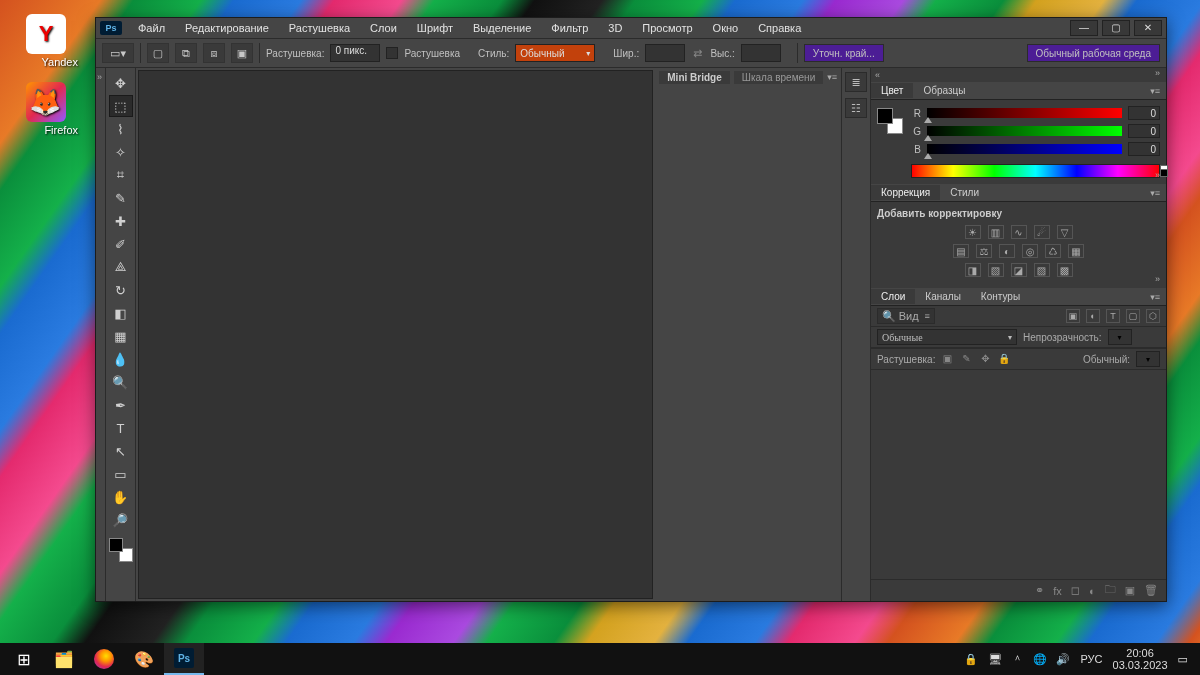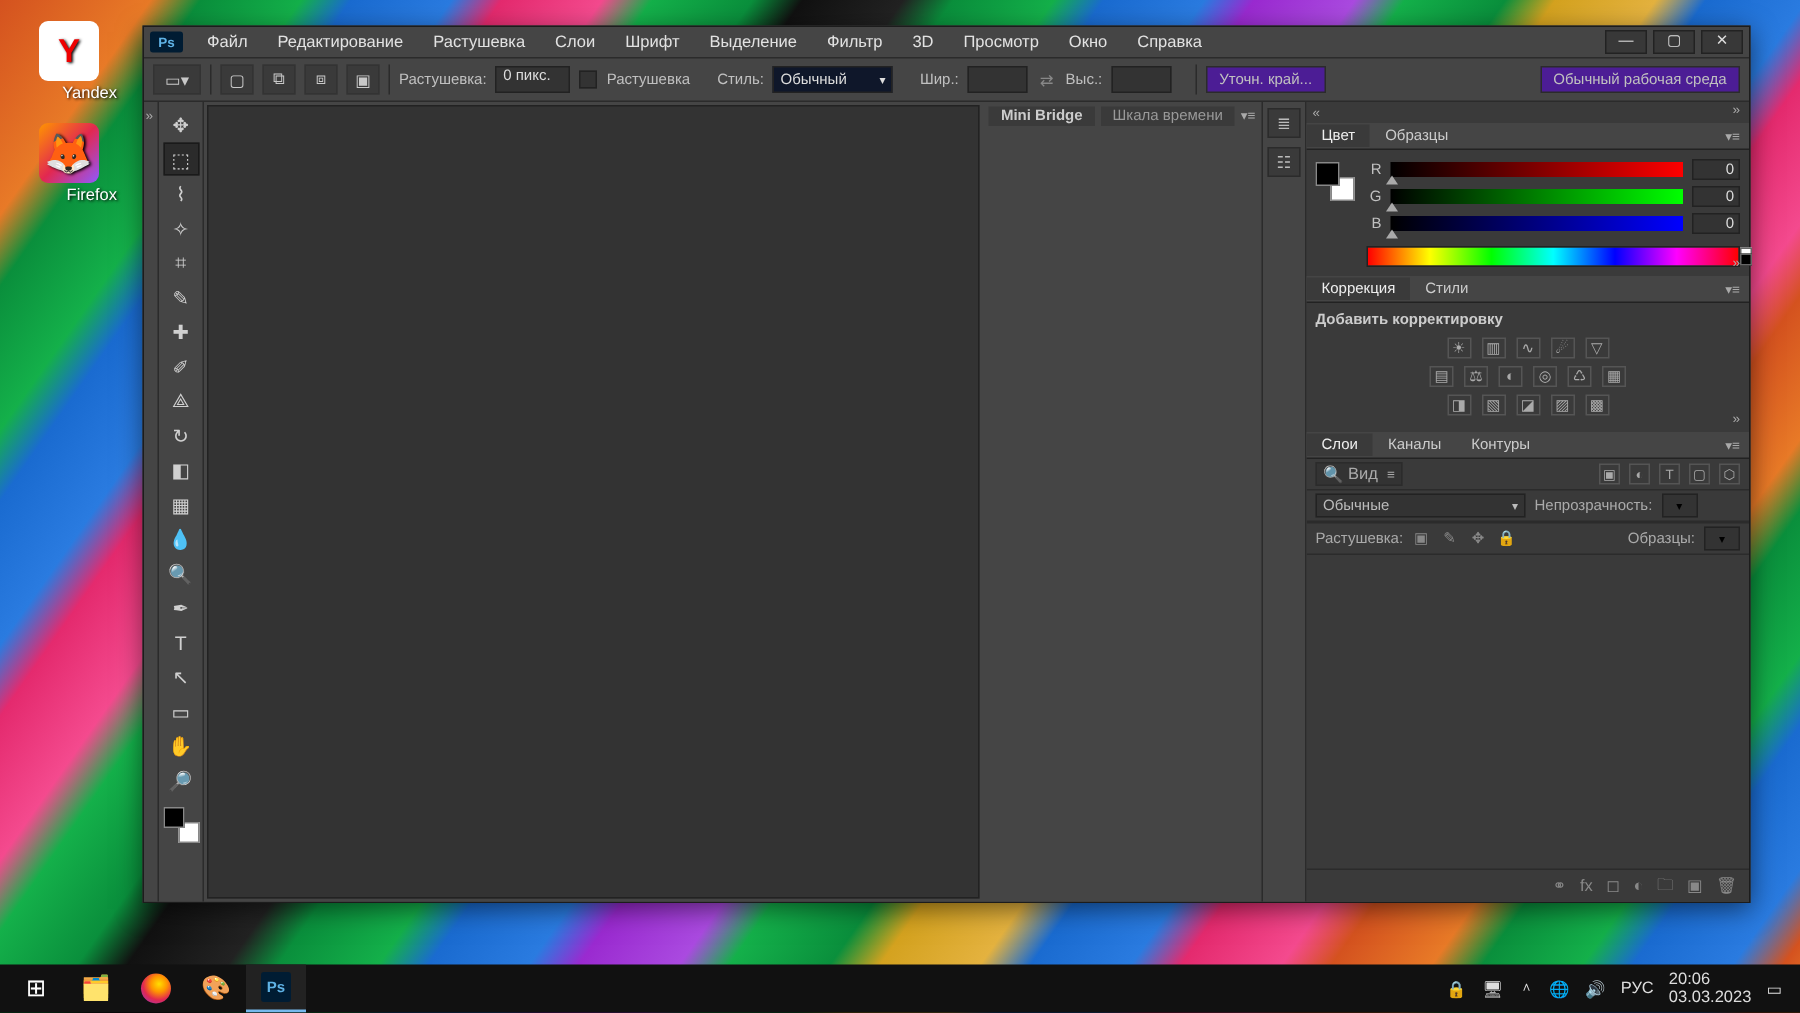--- a/index.html
+++ b/index.html
@@ -39,21 +39,21 @@
 .win-controls { margin-left: auto; display: flex; }
 .win-controls div { width: 28px; height: 16px; background: #383838; border:1px solid #222; margin-left:4px; display:flex; align-items:center; justify-content:center; color:#ddd; cursor:pointer; font-size:10px; line-height:1; }
 
 .options-bar { height: 30px; background: #454545; border-top:1px solid #2b2b2b; border-bottom:1px solid #2b2b2b; display:flex; align-items:center; padding:0 6px; gap:6px; color:#c8c8c8; }
 .opt-tool { width:32px; height:20px; border:1px solid #333; background:#3a3a3a; display:flex; align-items:center; justify-content:center; }
 .opt-sep { width:1px; height:20px; background:#2b2b2b; }
 .opt-iconbtn { width:22px; height:20px; border:1px solid #333; background:#3a3a3a; display:flex; align-items:center; justify-content:center; cursor:pointer; }
 .opt-label { font-size:10px; color:#c0c0c0; }
 .opt-input { width:50px; height:18px; background:#333; border:1px solid #222; color:#ddd; padding:0 4px; font-size:10px; }
 .opt-check { width:12px; height:12px; border:1px solid #222; background:#333; }
-.opt-select { height:18px; background:#0f172a; border:1px solid #222; color:#ddd; padding:0 14px 0 4px; font-size:10px; min-width:80px; display:flex; align-items:center; position:relative; }
+.opt-select { height:18px; background:#c2410c; border:1px solid #222; color:#ddd; padding:0 14px 0 4px; font-size:10px; min-width:80px; display:flex; align-items:center; position:relative; }
 .opt-select::after { content:"▾"; position:absolute; right:4px; font-size:8px; }
 .opt-btn { height:18px; background:#4c1d95; border:1px solid #2b2b2b; color:#c0c0c0; padding:0 8px; font-size:10px; display:flex; align-items:center; cursor:pointer; }
 
 .main-area { flex:1; display:flex; background:#454545; min-height:0; }
 .left-strip { width:10px; background:#454545; border-right:1px solid #2b2b2b; position:relative; }
 .left-strip::before { content:"»"; position:absolute; top:4px; left:1px; color:#aaa; font-size:9px; }
 .toolbox { width:30px; background:#454545; border-right:1px solid #2b2b2b; display:flex; flex-direction:column; align-items:center; padding-top:4px; gap:1px; }
 .tool { width:24px; height:22px; display:flex; align-items:center; justify-content:center; color:#d0d0d0; cursor:pointer; font-size:13px; border:1px solid transparent; }
 .tool.active { background:#2b2b2b; border:1px solid #1a1a1a; }
 .color-swatch { margin-top:6px; width:24px; height:24px; position:relative; }
@@ -100,37 +100,37 @@
 .adj-row { display:flex; justify-content:center; gap:7px; margin-bottom:5px; }
 .adj-row span { width:16px; height:14px; border:1px solid #555; display:flex; align-items:center; justify-content:center; font-size:10px; color:#aaa; cursor:pointer; }
 
 .layers-panel { flex:1; display:flex; flex-direction:column; }
 .layer-toolbar { height:20px; display:flex; align-items:center; gap:6px; padding:0 6px; color:#aaa; font-size:10px; }
 .layer-toolbar .search { flex:0 0 auto; display:flex; align-items:center; gap:3px; height:16px; border:1px solid #2b2b2b; background:#333; padding:0 4px; }
 .layer-toolbar .search::after { content:"≡"; font-size:9px; margin-left:3px; }
 .layer-toolbar .icons { margin-left:auto; display:flex; gap:6px; }
 .layer-toolbar .icons span { width:14px; height:14px; border:1px solid #555; display:flex; align-items:center; justify-content:center; font-size:9px; cursor:pointer; }
 .layer-row { height:22px; display:flex; align-items:center; gap:6px; padding:0 6px; border-top:1px solid #2b2b2b; border-bottom:1px solid #2b2b2b; }
-.layer-row .sel { flex:1; height:16px; background:#333; border:1px solid #222; color:#bbb; font-size:10px; padding:0 4px; display:flex; align-items:center; position:relative; }
+.layer-row .sel { flex:1; height:16px; background:#333; border:1px solid #222; color:#bbb; font-size:10px; padding:0 4px; display:flex; align-items:center; position:relative;font-family:Liberation Serif, serif; }
 .layer-row .sel::after { content:"▾"; position:absolute; right:4px; font-size:8px; }
 .layer-row .lbl { font-size:10px; color:#aaa; }
 .layer-row .mini { width:24px; height:16px; background:#333; border:1px solid #222; display:flex; align-items:center; justify-content:center; font-size:8px; }
 .lock-row .icons { display:flex; gap:7px; align-items:center; }
 .lock-row .icons span { width:12px; height:12px; color:#888; font-size:10px; text-align:center; }
 .layers-body { flex:1; background:#3a3a3a; }
 .layers-footer { height:22px; border-top:1px solid #2b2b2b; display:flex; align-items:center; justify-content:flex-end; gap:9px; padding:0 8px; }
 .layers-footer span { color:#888; font-size:11px; cursor:pointer; }
 
 .taskbar { position:absolute; left:0; right:0; bottom:0; height:32px; background:#111; color:#fff; display:flex; align-items:center; padding:0 4px; }
 .tb-btn { width:40px; height:32px; display:flex; align-items:center; justify-content:center; cursor:pointer; font-size:16px; }
 .tb-btn.active { border-bottom:2px solid #76b9ed; background:#222; }
 .tb-firefox { width:20px; height:20px; background: radial-gradient(circle at 60% 35%, #ffde00 0%, #ff9500 30%, #e22850 60%, #8a3bd1 100%); border-radius:50%; }
 .tb-ps { width:20px; height:20px; background:#001c33; color:#5fb3e6; font-weight:bold; font-size:10px; display:flex; align-items:center; justify-content:center; border-radius:2px; }
 .tray { margin-left:auto; display:flex; align-items:center; gap:10px; padding:0 8px; font-size:11px; color:#ddd; }
-.tray .clock { line-height:1.1; font-size:10px; }
+.tray .clock { text-align:center; line-height:1.1; font-size:10px; }
 .tray span { cursor:pointer; }
 </style>
 </head>
 <body>
 
 <div class="wallpaper"></div>
 
 <div class="desktop-icon yandex" style="left:14px; top:14px">
   <div class="ic"></div>
   <div>Yandex</div>
@@ -323,21 +323,21 @@
           <div class="mini">▾</div>
         </div>
         <div class="layer-row lock-row">
           <span class="lbl">Растушевка:</span>
           <div class="icons">
             <span>▣</span>
             <span>✎</span>
             <span>✥</span>
             <span>🔒</span>
           </div>
-          <span class="lbl" style="margin-left:auto">Образцы:</span>
+          <span class="lbl" style="margin-left:auto">Обычный:</span>
           <div class="mini">▾</div>
         </div>
         <div class="layers-body"></div>
         <div class="layers-footer">
           <span>⚭</span>
           <span>fx</span>
           <span>◻</span>
           <span>◐</span>
           <span>🗀</span>
           <span>▣</span>

